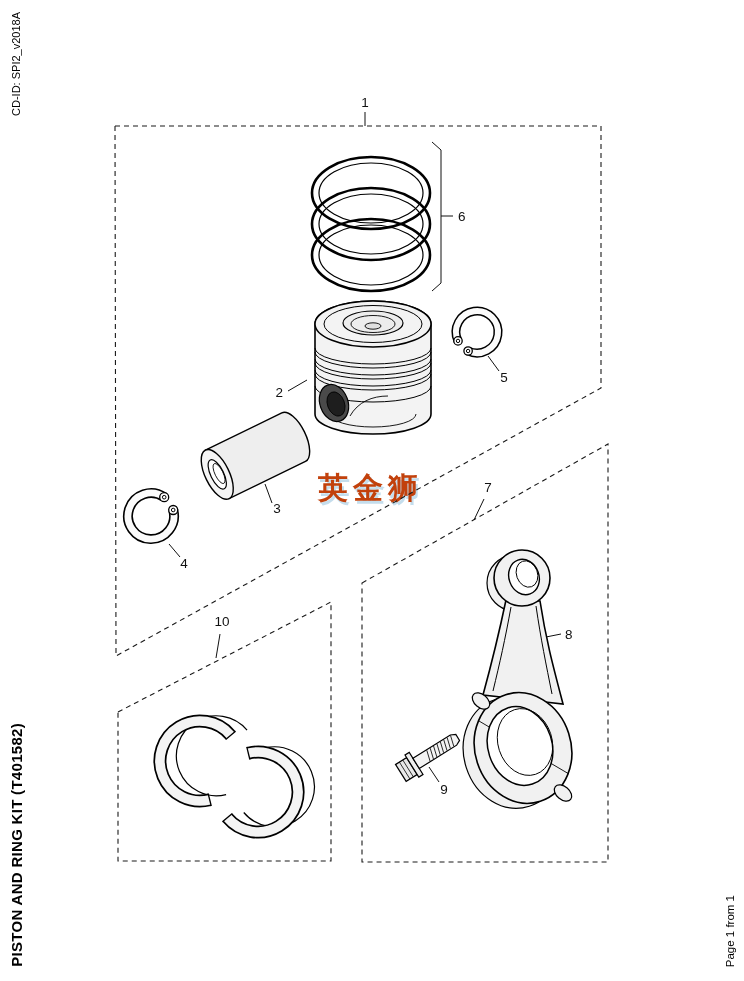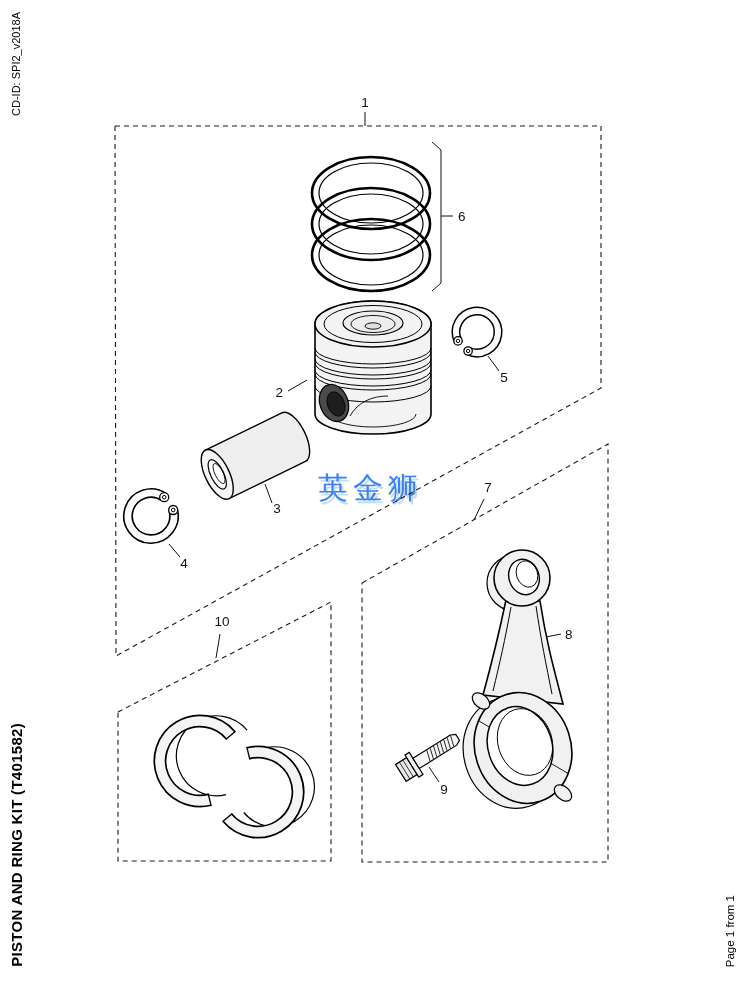--- a/index.html
+++ b/index.html
@@ -2,22 +2,22 @@
 <html><head>
 <meta charset="utf-8">
 <style>
   * { margin:0; padding:0; box-sizing:border-box; }
   html,body { width:744px; height:981px; background:#ffffff; font-family:"Liberation Sans", sans-serif; }
   .page { position:relative; width:744px; height:981px; background:#ffffff; overflow:hidden; }
   .vtext { position:absolute; writing-mode:vertical-rl; transform:rotate(180deg); color:#000; white-space:nowrap; }
   .cdid  { left:10px; top:12px; font-size:11px; }
   .title { left:8px;  bottom:14px; font-size:15px; font-weight:bold; letter-spacing:0.3px; }
   .pagenum { right:8px; bottom:14px; font-size:11.5px; }
-  .watermark { position:absolute; left:318px; top:468px; font-size:30px; font-weight:normal;
-               color:#3b82f6; letter-spacing:5px;
+  .watermark { position:absolute; left:318px; top:468px; font-size:30px; font-weight:bold;
+               color:#c2410c; letter-spacing:5px;
                text-shadow:2px 3px 0 rgba(42,134,186,0.28); z-index:1; }
   svg.canvas { position:absolute; left:0; top:0; z-index:2; }
   text.callout { font-size:13.5px; fill:#111; font-family:"Liberation Sans", sans-serif; }
   .dashedbox { fill:none; stroke:#1a1a1a; stroke-width:1.1; stroke-dasharray:5 4; }
   .leader { stroke:#111; stroke-width:1; fill:none; }
   .outline { stroke:#000; fill:none; }
 </style>
 </head>
 <body>
 

